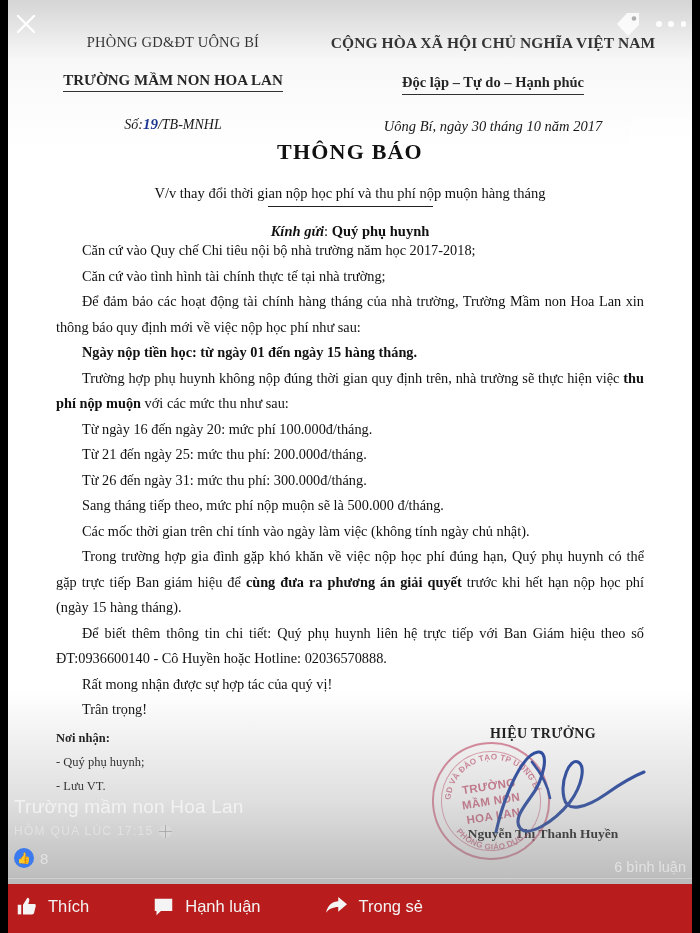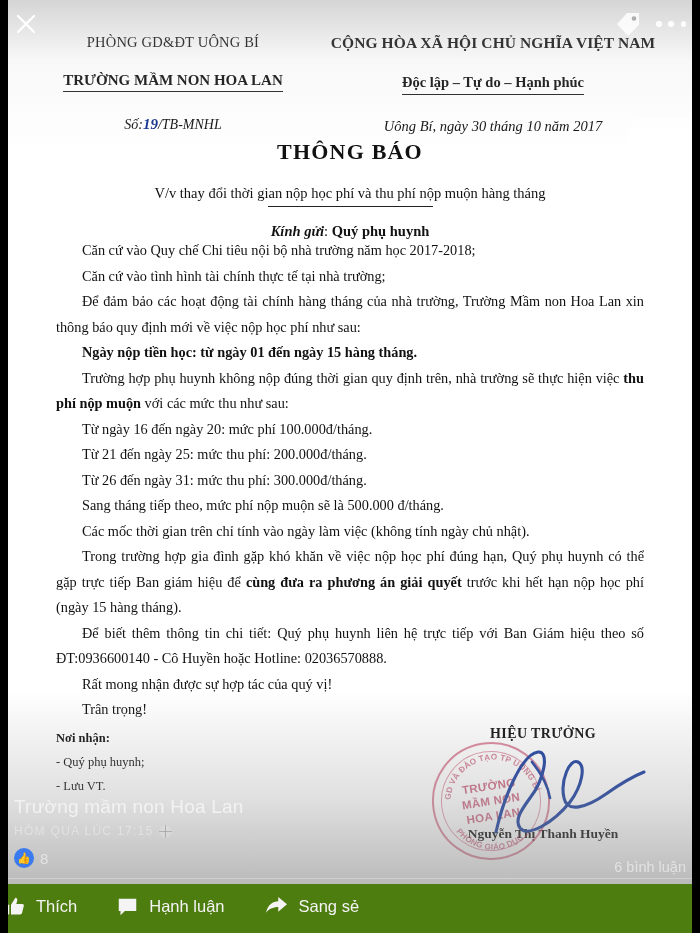--- a/index.html
+++ b/index.html
@@ -3,21 +3,21 @@
 <meta charset="utf-8">
 <style>
   * { margin:0; padding:0; box-sizing:border-box; }
   html, body {
     width:700px; height:933px; overflow:hidden;
     background:#000;
     font-family:"Liberation Sans", sans-serif;
   }
   #viewer {
     position:relative; width:700px; height:933px;
-    background:#4d7c0f;
+    background:#b91c1c;
     overflow:hidden;
   }
   
   #doc {
     position:absolute; left:8px; top:0; width:684px; height:884px;
     background:#ffffff;
     color:#111;
     font-family:"Liberation Serif", serif;
   }
   #doc::after{
@@ -112,21 +112,21 @@
               padding:0 14px; z-index:7; }
   .likes{ display:flex; align-items:center; gap:6px; }
   .thumb-badge{ width:20px; height:20px; border-radius:50%; background:#3b7bed;
                 display:flex; align-items:center; justify-content:center;
                 font-size:11px; color:#fff; }
   .like-n{ color:rgba(245,245,245,.62); font-size:15px; }
   .cmt-n { color:rgba(245,245,245,.62); font-size:14.5px;margin-top:17px; }
 
   .action-bar{ position:absolute; left:0; bottom:0; width:700px; height:55px;
                border-top:1px solid rgba(255,255,255,.28);
-               display:flex; align-items:center; z-index:7; padding-left:4px; gap:40px; }
+               display:flex; align-items:center; z-index:7; padding-left:16px; gap:64px; }
   .act{ display:flex; align-items:center; gap:11px; color:#f4f4f4; font-size:16.5px; }
   .act svg{ display:block; }
   .edge-l{ position:absolute; left:0; top:0; width:8px; height:933px; background:#000; z-index:9; }
   .edge-r{ position:absolute; right:0; top:0; width:8px; height:933px; background:#000; z-index:9; }
 </style>
 </head>
 <body>
 
 <div id="viewer">
 
@@ -253,19 +253,19 @@
     <div class="act">
       <svg width="21" height="21" viewBox="0 0 24 24">
         <path d="M2,3 L22,3 L22,17 L9,17 L4,22 L4,17 L2,17 Z" fill="#f4f4f4"></path>
       </svg>
       <span>Hạnh luận</span>
     </div>
     <div class="act">
       <svg width="23" height="21" viewBox="0 0 26 24">
         <path d="M1,19 C3,10 9,6 15,6 L15,1 L25,9.5 L15,18 L15,12.5 C9,12.5 4,15 1,19 Z" fill="#f4f4f4"></path>
       </svg>
-      <span>Sang sẻ</span>
+      <span>Trong sẻ</span>
     </div>
   </div>
 
   <div class="edge-l"></div>
   <div class="edge-r"></div>
 </div>
 
 </body></html>

